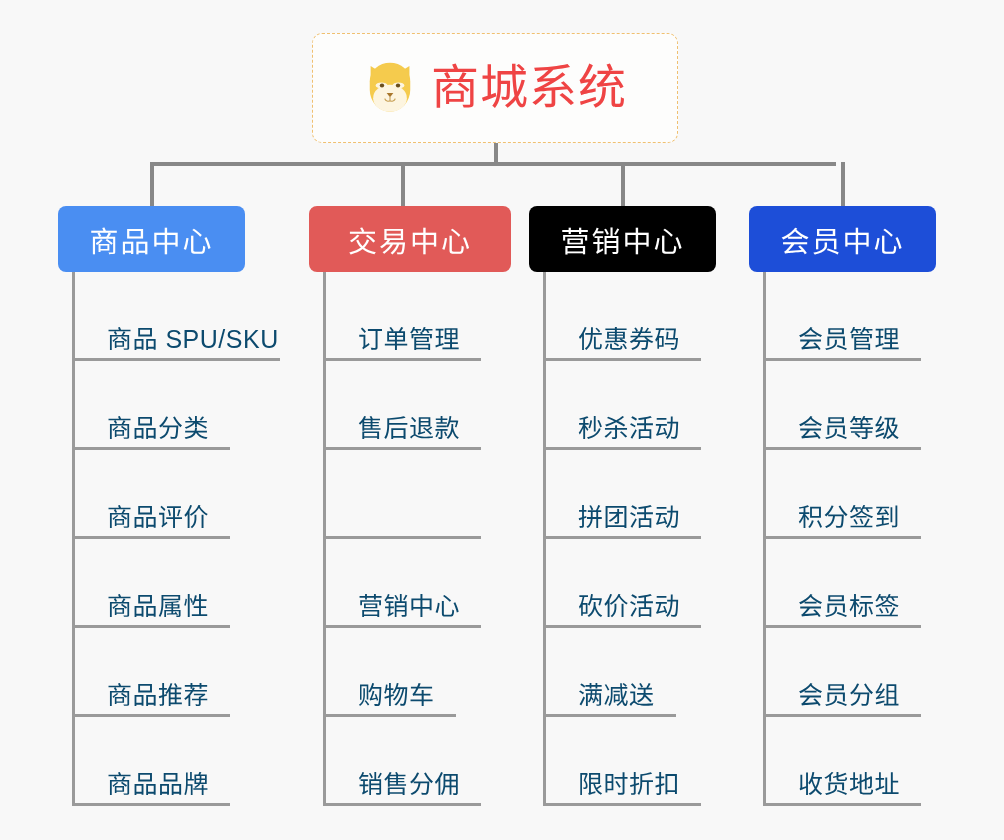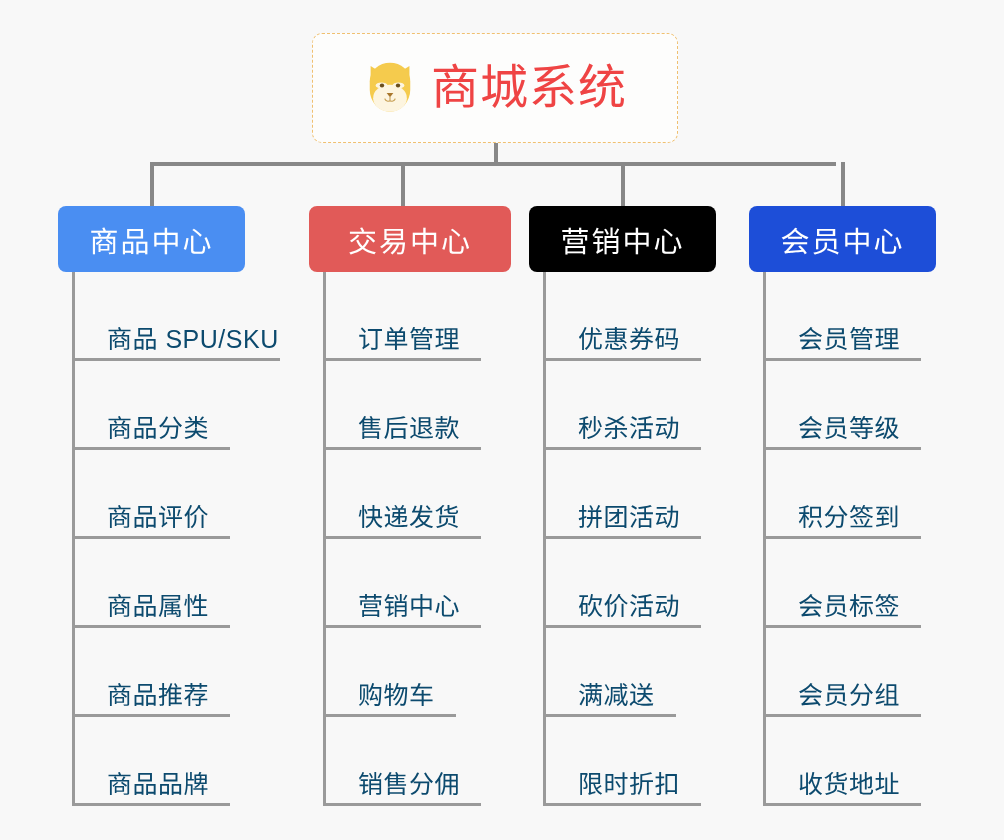--- a/index.html
+++ b/index.html
@@ -195,21 +195,20 @@
       <div class="leaf-list">
         <div class="leaf-item">
           <span class="leaf-label">订单管理</span>
           <div class="leaf-rule" style="width: 155px;"></div>
         </div>
         <div class="leaf-item">
           <span class="leaf-label">售后退款</span>
           <div class="leaf-rule" style="width: 155px;"></div>
         </div>
         <div class="leaf-item">
-          <span class="leaf-label">快递发货</span>
           <div class="leaf-rule" style="width: 155px;"></div>
         </div>
         <div class="leaf-item">
           <span class="leaf-label">营销中心</span>
           <div class="leaf-rule" style="width: 155px;"></div>
         </div>
         <div class="leaf-item">
           <span class="leaf-label">购物车</span>
           <div class="leaf-rule" style="width: 130px;"></div>
         </div>

